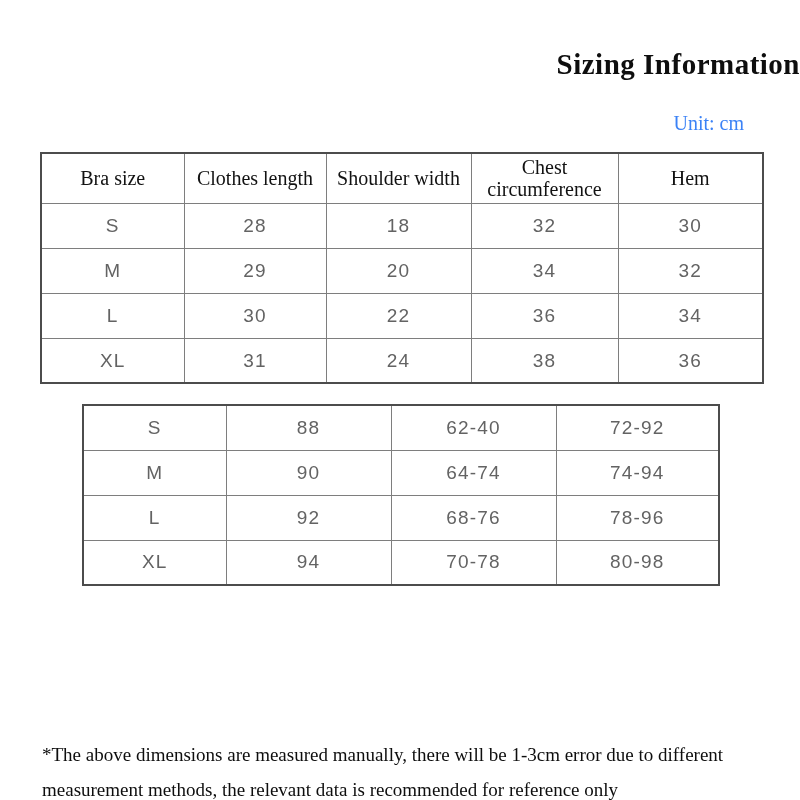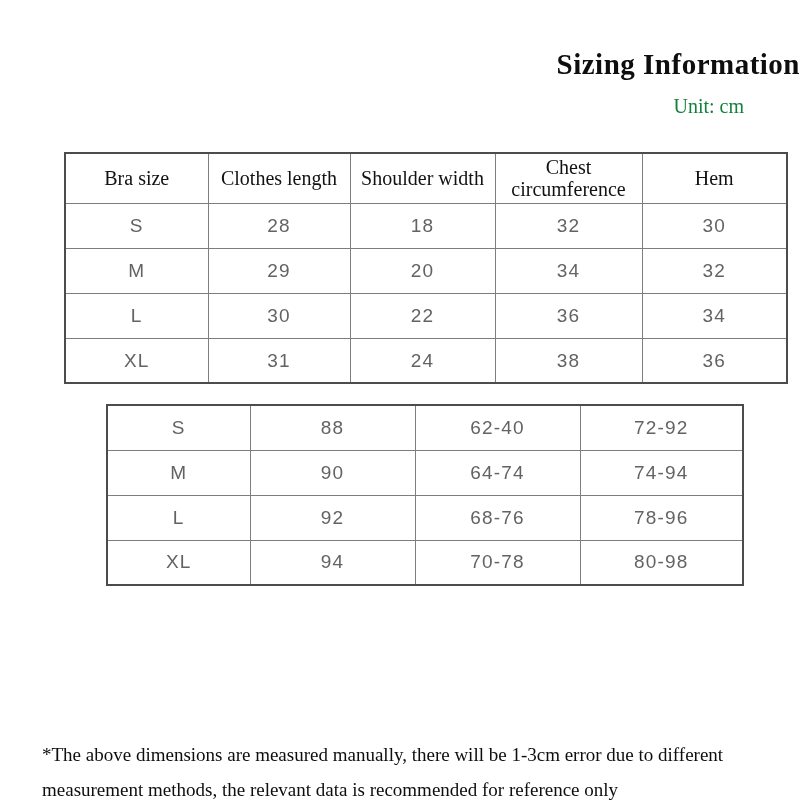--- a/index.html
+++ b/index.html
@@ -5,27 +5,27 @@
   * { margin: 0; padding: 0; box-sizing: border-box; }
   html, body { width: 800px; height: 800px; background: #ffffff; overflow: hidden; }
   body { position: relative; font-family: "Liberation Serif", serif; color: #141414; }
 
   .title {
     position: absolute; top: 48px; left: 0; width: 100%;
     text-align: right; font-size: 29px; font-weight: bold; color: #0e0e0e;
     letter-spacing: 0.5px;
   }
   .unit {
-    position: absolute; top: 95px; right: 56px;
-    font-size: 20px; color: #15803d; text-align: center;
+    position: absolute; top: 112px; right: 56px;
+    font-size: 20px; color: #3b82f6; text-align: center;
   }
 
   table {
     position: absolute; border-collapse: collapse; table-layout: fixed;
-    border: 2px solid #4c4c4c; background: #ffffff; margin-left: 24px;
+    border: 2px solid #4c4c4c; background: #ffffff;
   }
   th, td {
     border: 1px solid #7e7e7e; text-align: center; vertical-align: middle;
     overflow: hidden;
   }
   th {
     font-family: "Liberation Serif", serif; font-weight: normal;
     font-size: 20px; color: #121212; line-height: 1.12; padding: 2px 1px;
   }
   td {

